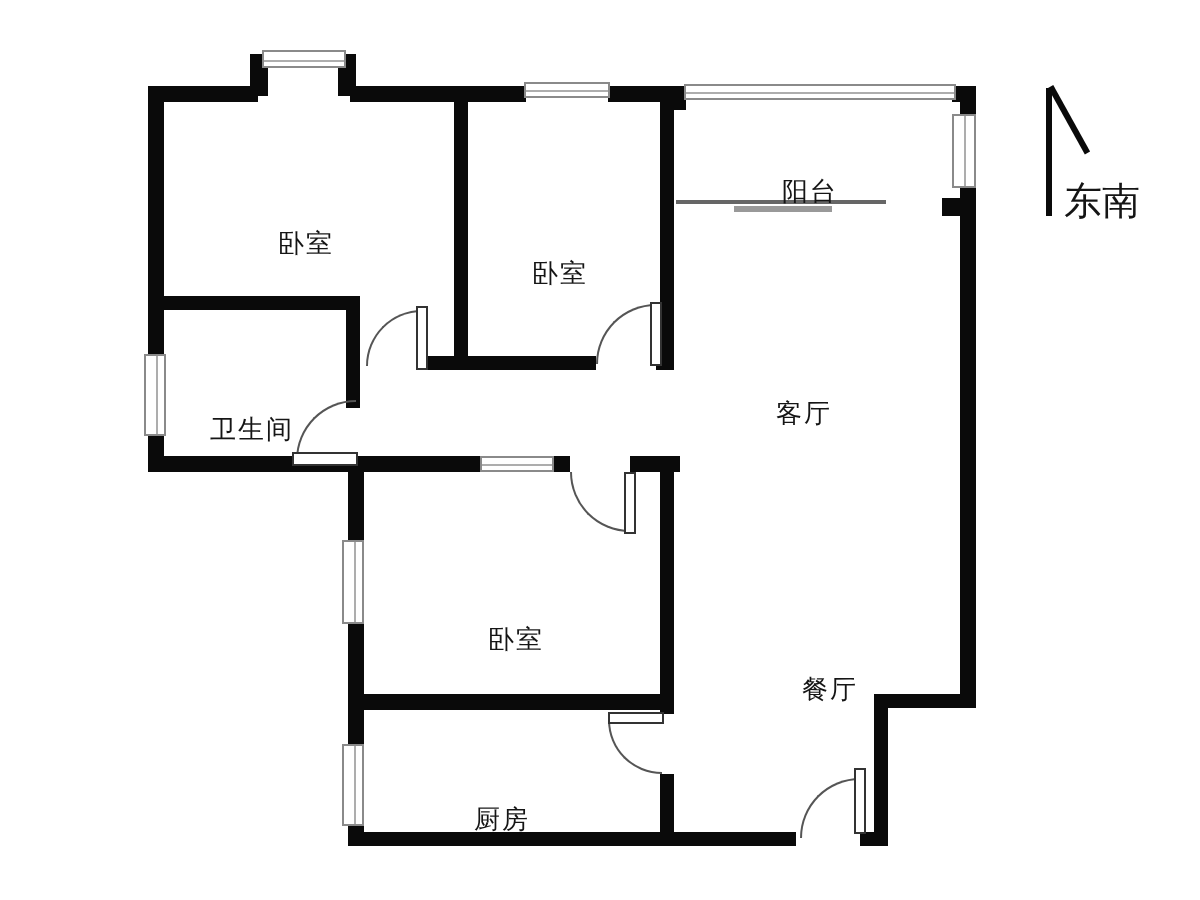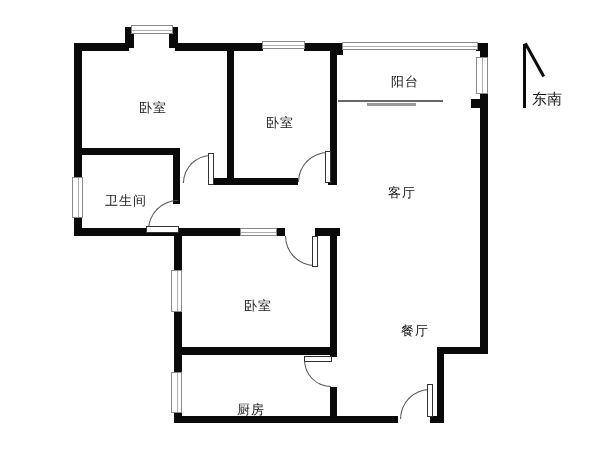--- a/index.html
+++ b/index.html
@@ -10,28 +10,28 @@
   .wall { position:absolute; background:#0a0a0a; }
   .win { position:absolute; background:#ffffff; border:1px solid #8a8a8a; box-sizing:border-box; }
   .win.h::after { content:""; position:absolute; left:0; right:0; top:50%; border-top:1px solid #adadad; }
   .win.v::after { content:""; position:absolute; top:0; bottom:0; left:50%; border-left:1px solid #adadad; }
   .leaf { position:absolute; background:#ffffff; border:1px solid #333; box-sizing:border-box; }
   .arc { position:absolute; box-sizing:border-box; }
   .arc-tl { border-top:1px solid #555; border-left:1px solid #555; border-top-left-radius:100% 100%; }
   .arc-bl { border-bottom:1px solid #555; border-left:1px solid #555; border-bottom-left-radius:100% 100%; }
   .slide { position:absolute; }
   .room-label {
-    position:absolute; font-size:13px; color:#151515; letter-spacing:1px; white-space:nowrap; line-height:1;
+    position:absolute; font-size:13px; color:#151515; letter-spacing:1px; white-space:nowrap; line-height:1;margin-top:14px;
   }
   .compass-stem { position:absolute; left:523px; top:44px; width:3px; height:64px; background:#0a0a0a; }
   .compass-diag {
     position:absolute; left:524px; top:44px; width:3px; height:38px; background:#0a0a0a;
     transform-origin:top left; transform:rotate(-29deg);
   }
-  .compass-label { position:absolute; left:532px; top:92px; font-size:15px; color:#151515; white-space:nowrap; line-height:1; }
+  .compass-label { position:absolute; left:532px; top:92px; font-size:19px; color:#151515; white-space:nowrap; line-height:1; }
 </style>
 </head>
 <body>
 
 <div class="canvas">
 
   <div class="wall" style="left:74px;top:43px;width:55px;height:8px"></div>
   <div class="wall" style="left:125px;top:27px;width:9px;height:21px"></div>
   <div class="wall" style="left:169px;top:27px;width:9px;height:21px"></div>
   <div class="wall" style="left:175px;top:43px;width:88px;height:8px"></div>
@@ -89,20 +89,20 @@
 
   <div class="arc arc-tl" style="left:400px;top:389px;width:30px;height:30px"></div>
   <div class="leaf" style="left:427px;top:384px;width:6px;height:33px"></div>
 
   <div class="room-label" style="left:139px;top:101px">卧室</div>
   <div class="room-label" style="left:266px;top:116px">卧室</div>
   <div class="room-label" style="left:391px;top:75px">阳台</div>
   <div class="room-label" style="left:388px;top:186px">客厅</div>
   <div class="room-label" style="left:105px;top:194px">卫生间</div>
   <div class="room-label" style="left:244px;top:299px">卧室</div>
-  <div class="room-label" style="left:237px;top:403px">厨房</div>
+  <div class="room-label" style="left:237px;top:389px">厨房</div>
   <div class="room-label" style="left:401px;top:324px">餐厅</div>
 
   <div class="compass-stem"></div>
   <div class="compass-diag"></div>
   <div class="compass-label">东南</div>
 
 </div>
 
 </body></html>

